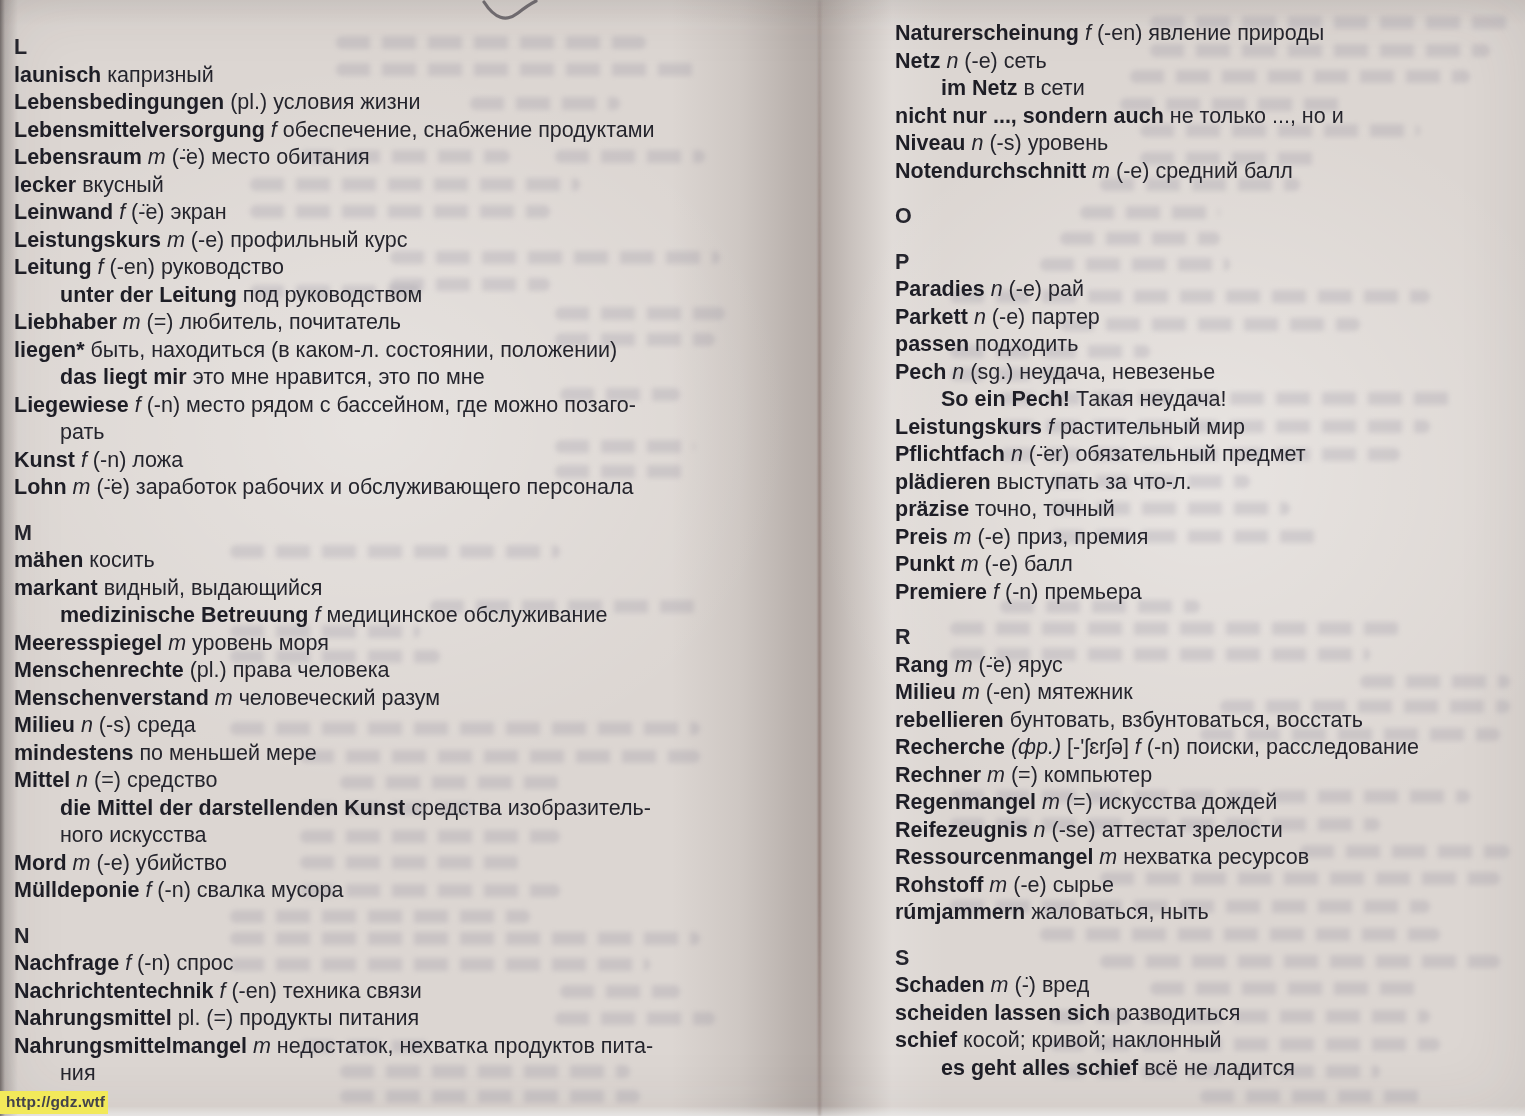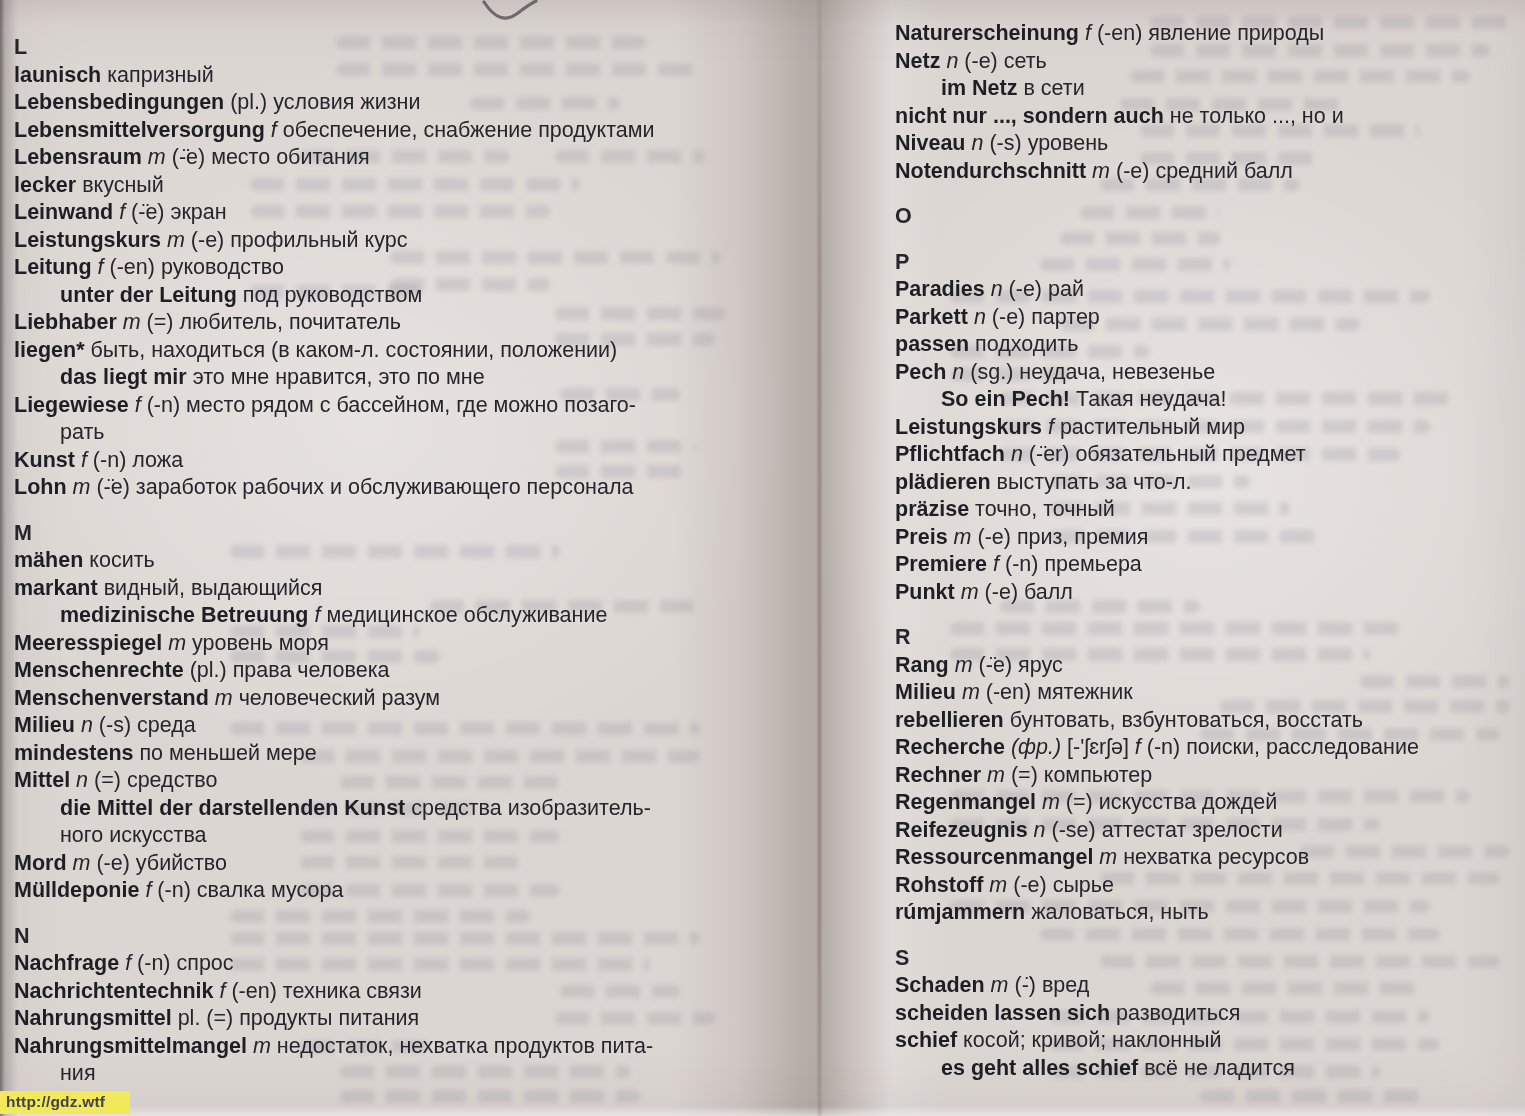--- a/index.html
+++ b/index.html
@@ -47,21 +47,21 @@
     filter:blur(2.6px);
     opacity:.26;
     pointer-events:none;
   }
   .pen-mark{position:absolute;left:468px;top:0;}
   .watermark{
     position:absolute;left:0;top:1091px;
     background:#f2e95a;
     color:#43434b;
     font-size:15.5px;font-weight:bold;
-    padding:2px 25px 3px 6px;
+    padding:2px 3px 3px 6px;
     letter-spacing:.2px;
   }
 </style>
 </head>
 <body>
 
 <div class="scan">
 
   <div id="ghosts">
       <div class="ghost" style="left: 336px; top: 36px; width: 310px;"></div>
@@ -207,22 +207,22 @@
         <div class="entry"><b>Paradies</b><i> n</i><span> (-e) рай</span></div>
         <div class="entry"><b>Parkett</b><i> n</i><span> (-e) партер</span></div>
         <div class="entry"><b>passen</b><span> подходить</span></div>
         <div class="entry"><b>Pech</b><i> n</i><span> (sg.) неудача, невезенье</span></div>
         <div class="entry sub"><b>So ein Pech!</b><span> Такая неудача!</span></div>
         <div class="entry"><b>Leistungskurs</b><i> f</i><span> растительный мир</span></div>
         <div class="entry"><b>Pflichtfach</b><i> n</i><span> (-̈er) обязательный предмет</span></div>
         <div class="entry"><b>plädieren</b><span> выступать за что-л.</span></div>
         <div class="entry"><b>präzise</b><span> точно, точный</span></div>
         <div class="entry"><b>Preis</b><i> m</i><span> (-e) приз, премия</span></div>
+        <div class="entry"><b>Punkt</b><i> m</i><span> (-e) балл</span></div>
         <div class="entry"><b>Premiere</b><i> f</i><span> (-n) премьера</span></div>
-        <div class="entry"><b>Punkt</b><i> m</i><span> (-e) балл</span></div>
       </div>
       <div class="section">
         <div class="letter">R</div>
         <div class="entry"><b>Rang</b><i> m</i><span> (-̈e) ярус</span></div>
         <div class="entry"><b>Milieu</b><i> m</i><span> (-en) мятежник</span></div>
         <div class="entry"><b>rebellieren</b><span> бунтовать, взбунтоваться, восстать</span></div>
         <div class="entry"><b>Recherche</b><i> (фр.)</i><span> [-'ʃɛrʃə]</span><i> f</i><span> (-n) поиски, расследование</span></div>
         <div class="entry"><b>Rechner</b><i> m</i><span> (=) компьютер</span></div>
         <div class="entry"><b>Regenmangel</b><i> m</i><span> (=) искусства дождей</span></div>
         <div class="entry"><b>Reifezeugnis</b><i> n</i><span> (-se) аттестат зрелости</span></div>

